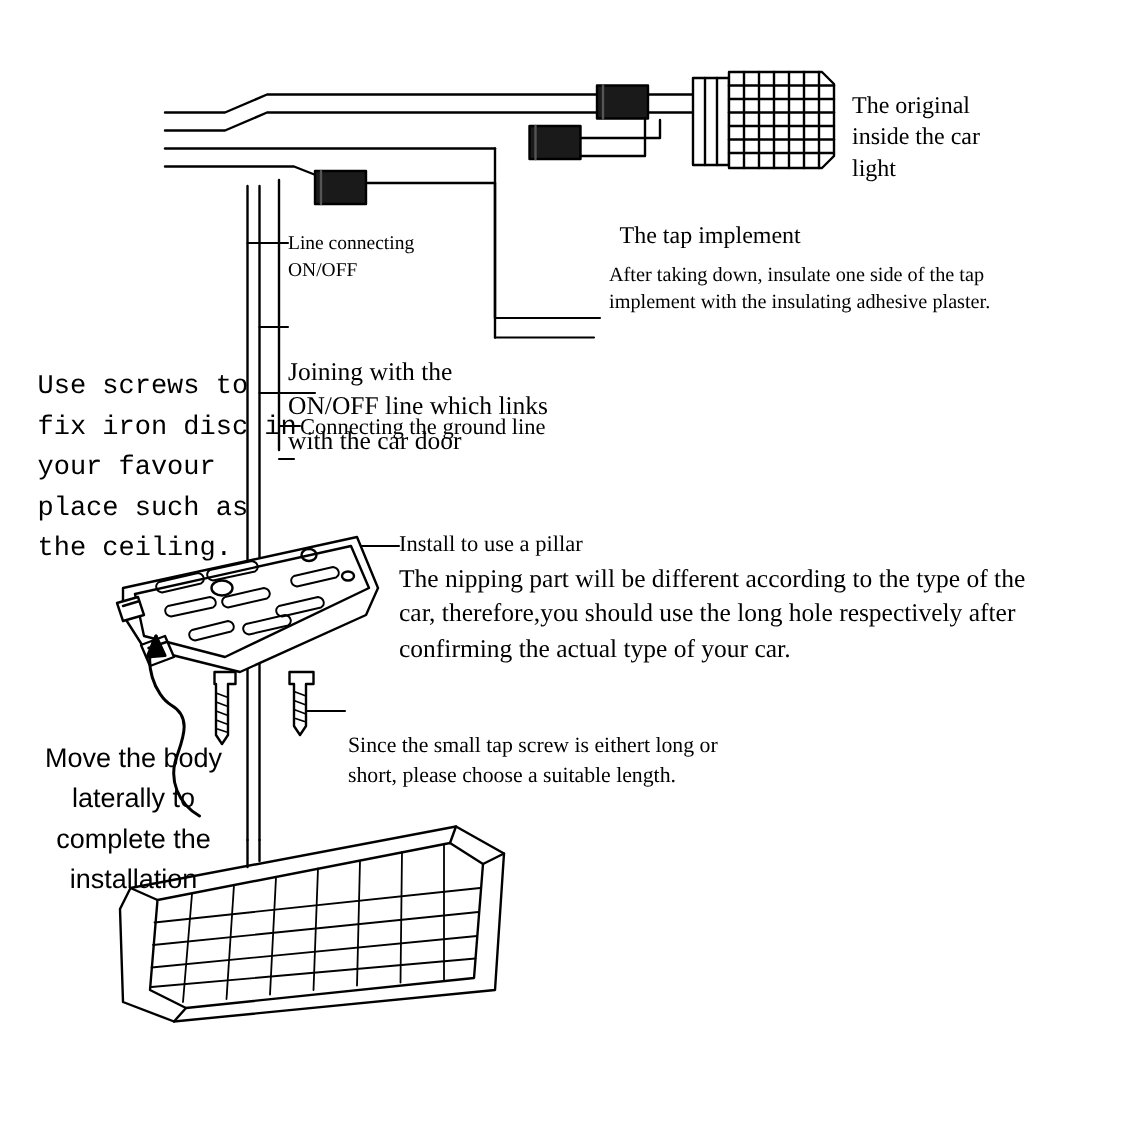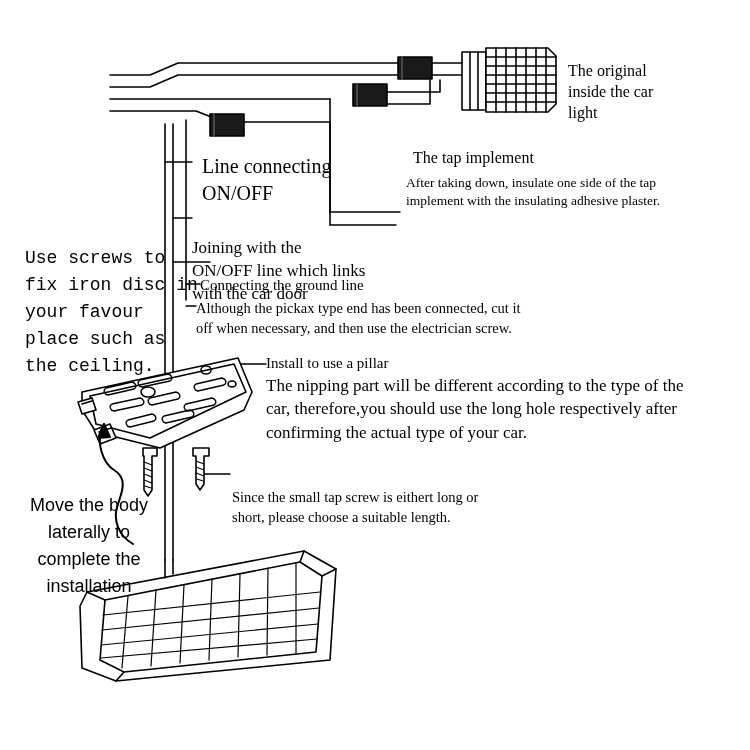--- a/index.html
+++ b/index.html
@@ -43,23 +43,22 @@
     left: 413px; top: 148px;
     font-size: 16px;
   }
   #label-tap-implement-note {
     left: 406px; top: 174px;
     font-size: 13.5px;
     line-height: 1.35;
   }
   #label-line-connecting {
     left: 192px; top: 153px;
-    font-size: 20px;
+    font-size: 13px;
     line-height: 1.35;
-    margin-left: 10px;
   }
   #label-joining-onoff {
     left: 192px; top: 209px;
     font-size: 17px;
     line-height: 1.35;
     margin-top: 28px;
   }
   #label-ground-line {
     left: 200px; top: 276px;
     font-size: 15px;
@@ -280,22 +279,20 @@
 
   <div class="lbl serif" id="label-line-connecting">Line connecting
 ON/OFF</div>
 
   <div class="lbl serif" id="label-joining-onoff">Joining with the
 ON/OFF line which links
 with the car door</div>
 
   <div class="lbl serif" id="label-ground-line">Connecting the ground line</div>
 
-  <div class="lbl serif" id="label-pickax">Although the pickax type end has been connected, cut it
-off when necessary, and then use the electrician screw.</div>
 
   <div class="lbl serif" id="label-install-pillar">Install to use a pillar</div>
 
   <div class="lbl serif" id="label-nipping">The nipping part will be different according to the type of the
 car, therefore,you should use the long hole  respectively after
 confirming the actual type of your car.</div>
 
 
   <div class="lbl serif" id="label-bolt-note">Since  the small tap screw is eithert long or
 short, please choose a  suitable length.</div>

